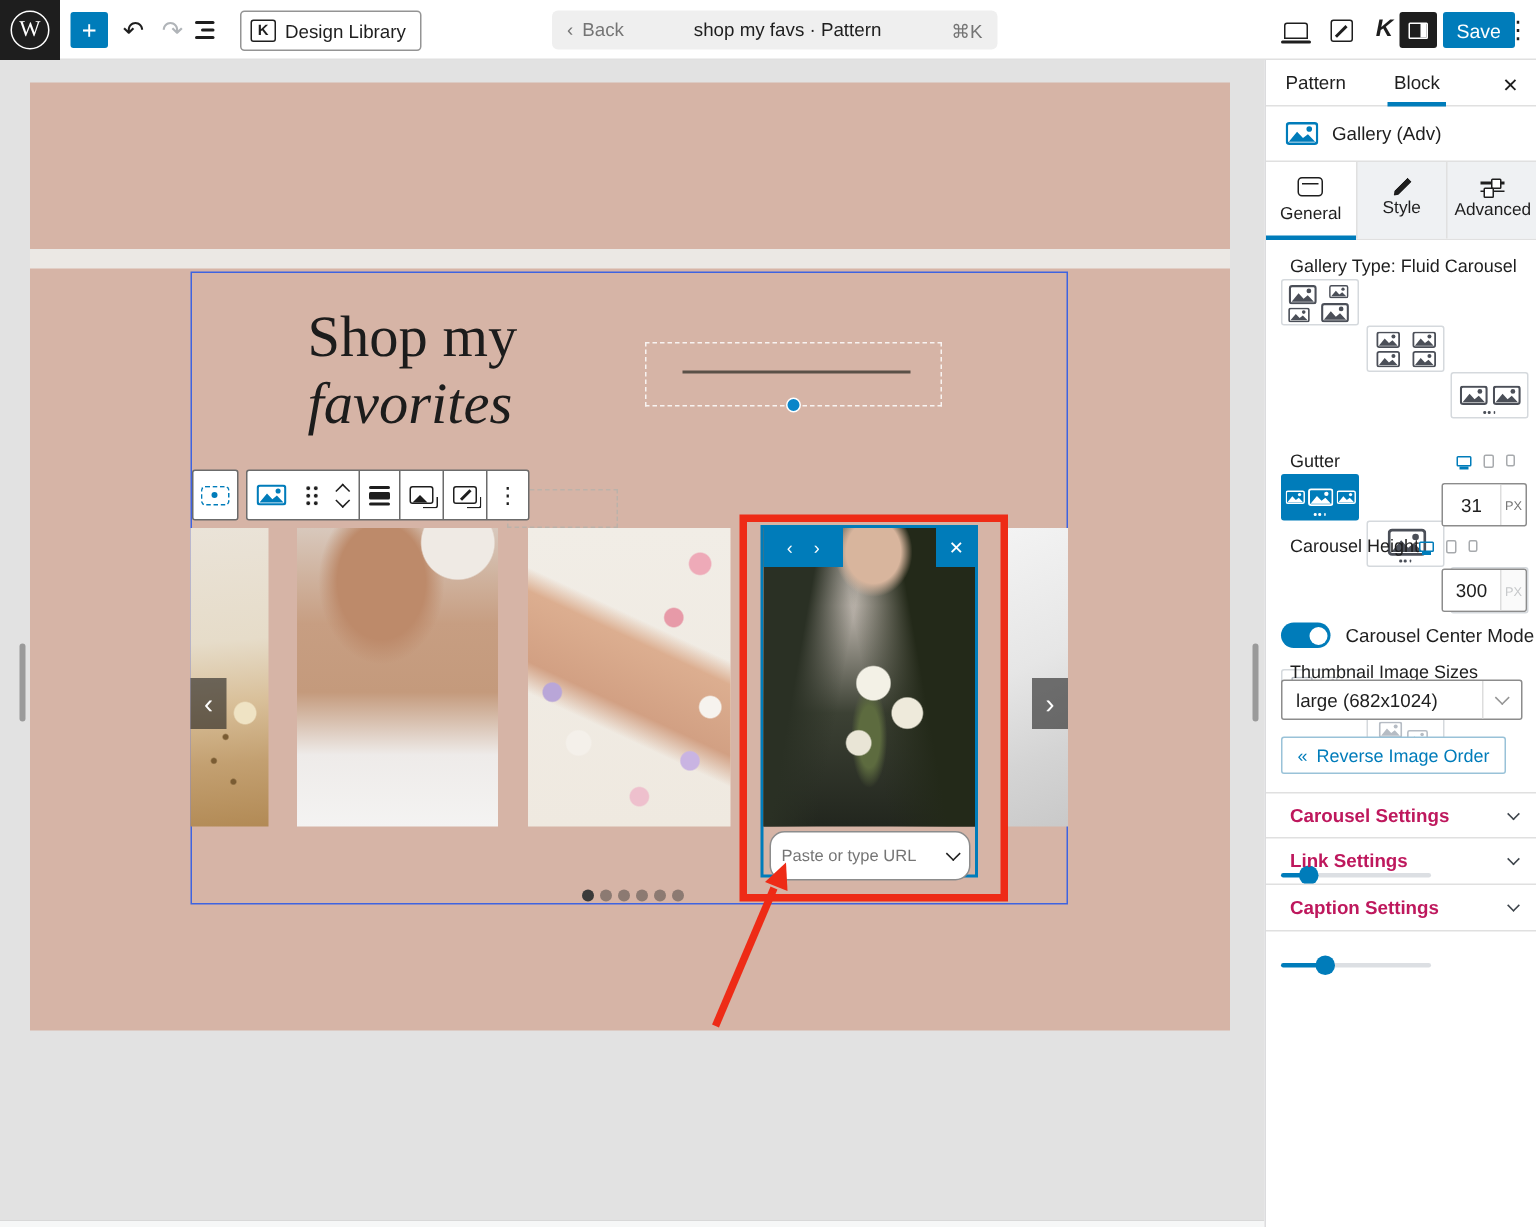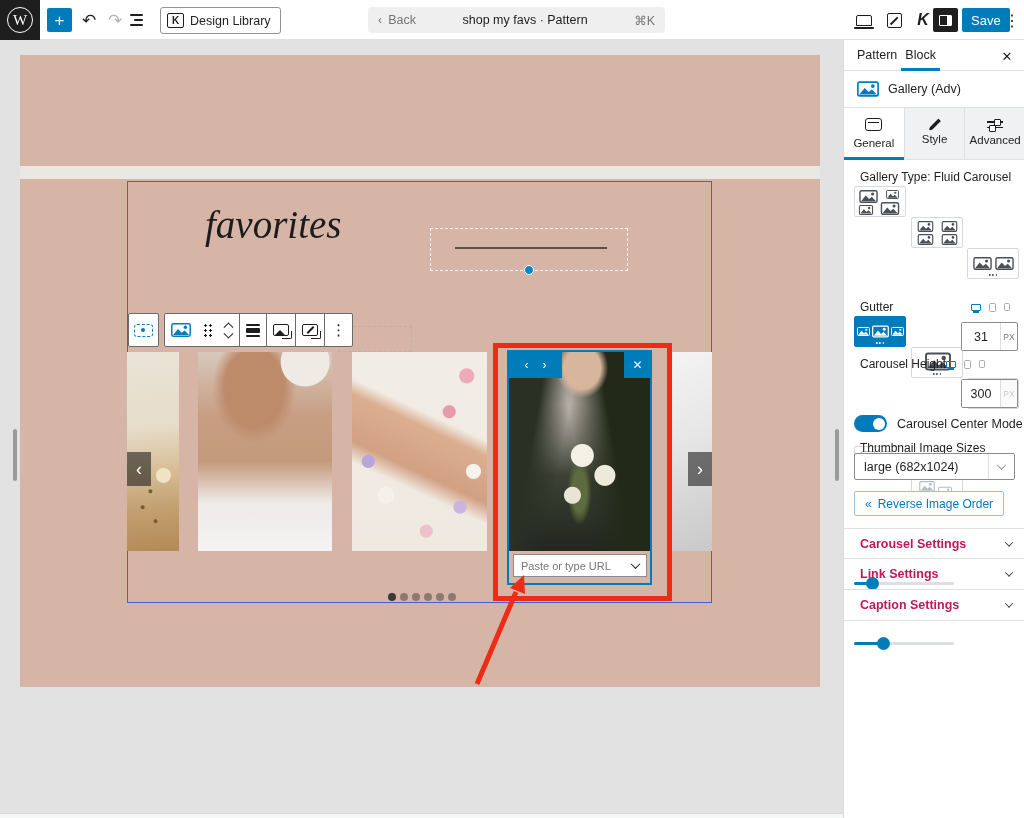--- a/index.html
+++ b/index.html
@@ -103,36 +103,36 @@
     linear-gradient(260deg, #232919 0 30%, transparent 52%),
     linear-gradient(180deg,#ccc5be 0%,#c0b8b0 26%,#3c4134 62%,#22261e 100%); }
   .img-marble { background:
     linear-gradient(155deg,#f3f3f3 0%,#e6e6e6 45%,#d4d4d4 75%,#c9c9c9 100%),
     linear-gradient(205deg, transparent 48%, #bfbfbf 50%, transparent 53%); }
   .nav-arrow { top:412px; width:24px; height:34px; background:rgba(30,30,30,0.6); color:#fff; font-size:18px; display:flex; align-items:center; justify-content:center; }
 
   
   .sel-box { left:507px; top:310px; width:145px; height:235px; border:2px solid #007cba; }
   .sel-tb { top:312px; height:26px; background:#007cba; color:#fff; display:flex; align-items:center; justify-content:center; gap:14px; font-size:12px; }
-  .url-input-wrap { left:513px; top:514px; width:134px; height:23px; background:#fff; border:1px solid #8c8c8c; border-radius:0; display:flex; align-items:center; padding:0 7px; }
+  .url-input-wrap { left:513px; top:514px; width:134px; height:33px; background:#fff; border:1px solid #8c8c8c; border-radius:10px; display:flex; align-items:center; padding:0 7px; }
   .url-input-wrap input { flex:1; border:none; outline:none; font-size:11px; color:#1e1e1e; min-width:0; background:transparent; font-family:"Liberation Sans",sans-serif; }
   .url-input-wrap input::placeholder { color:#757575; }
   .cdown { width:7px; height:7px; border-right:1.7px solid #1e1e1e; border-bottom:1.7px solid #1e1e1e; transform:rotate(45deg) translate(-1px,-1px); flex:none; }
 
   .dots { left:388px; top:553px; display:flex; gap:4px; }
   .dots i { width:8px; height:8px; border-radius:50%; background:rgba(50,50,50,0.45); display:block; }
   .dots i.active { background:#3a3a3a; }
 
   
   .red-rect { left:493px; top:303px; width:179px; height:258px; border:5px solid #ee2b16; z-index:30; }
   #arrow-svg { left:0; top:0; width:843px; height:778px; pointer-events:none; z-index:31; }
 
   
   #sidebar { left:843px; top:40px; width:181px; height:778px; background:#fff; border-left:1px solid #dcdcde; }
-  .sb-tabs { left:0; top:0; width:181px; height:31px; border-bottom:1px solid #e0e0e0; padding-left:13px; gap:8px; }
+  .sb-tabs { left:0; top:0; width:181px; height:31px; border-bottom:1px solid #e0e0e0; padding-left:13px; gap:32px; }
   .sb-tab { font-size:12.5px; color:#1e1e1e; height:31px; display:flex; align-items:center; position:relative; cursor:pointer; }
   .sb-tab.active:after { content:""; position:absolute; left:-4px; right:-4px; bottom:0; height:3px; background:#007cba; }
   .sb-close { position:absolute; right:8px; top:6px; width:20px; height:20px; font-size:13px; color:#1e1e1e; }
   .block-card { left:0; top:31px; width:181px; height:37px; border-bottom:1px solid #e0e0e0; padding-left:13px; gap:9px; }
   .block-card .title { font-size:12.5px; color:#1e1e1e; font-weight:500; }
   .stabs { left:0; top:68px; width:181px; height:52px; display:flex; border-bottom:1px solid #e0e0e0; }
   .stab { flex:1; display:flex; flex-direction:column; align-items:center; justify-content:center; gap:6px; background:#eff1f3; border-left:1px solid #e0e0e0; cursor:pointer; position:relative; }
   .stab:first-child { border-left:none; }
   .stab .lbl { font-size:11.5px; color:#1e1e1e; }
   .stab.active { background:#fff; }
@@ -233,20 +233,21 @@
 
 <div id="canvas" class="abs">
   <div class="abs page"></div>
   <div class="abs gapband"></div>
   <div class="abs resize-handle" style="left:13px;top:389px"></div>
   <div class="abs resize-handle" style="left:835px;top:389px"></div>
 
   <div class="abs pattern-outline"></div>
 
   <div class="abs heading">
+    <div class="l1">Shop my</div>
     <div class="l2">favorites</div>
   </div>
 
   <div class="abs divider-box"></div>
   <div class="abs divider-line"></div>
   <div class="abs blue-dot"></div>
 
   <div class="abs bt-parent tb-btn">
     <span class="sel-parent-i"></span>
   </div>

